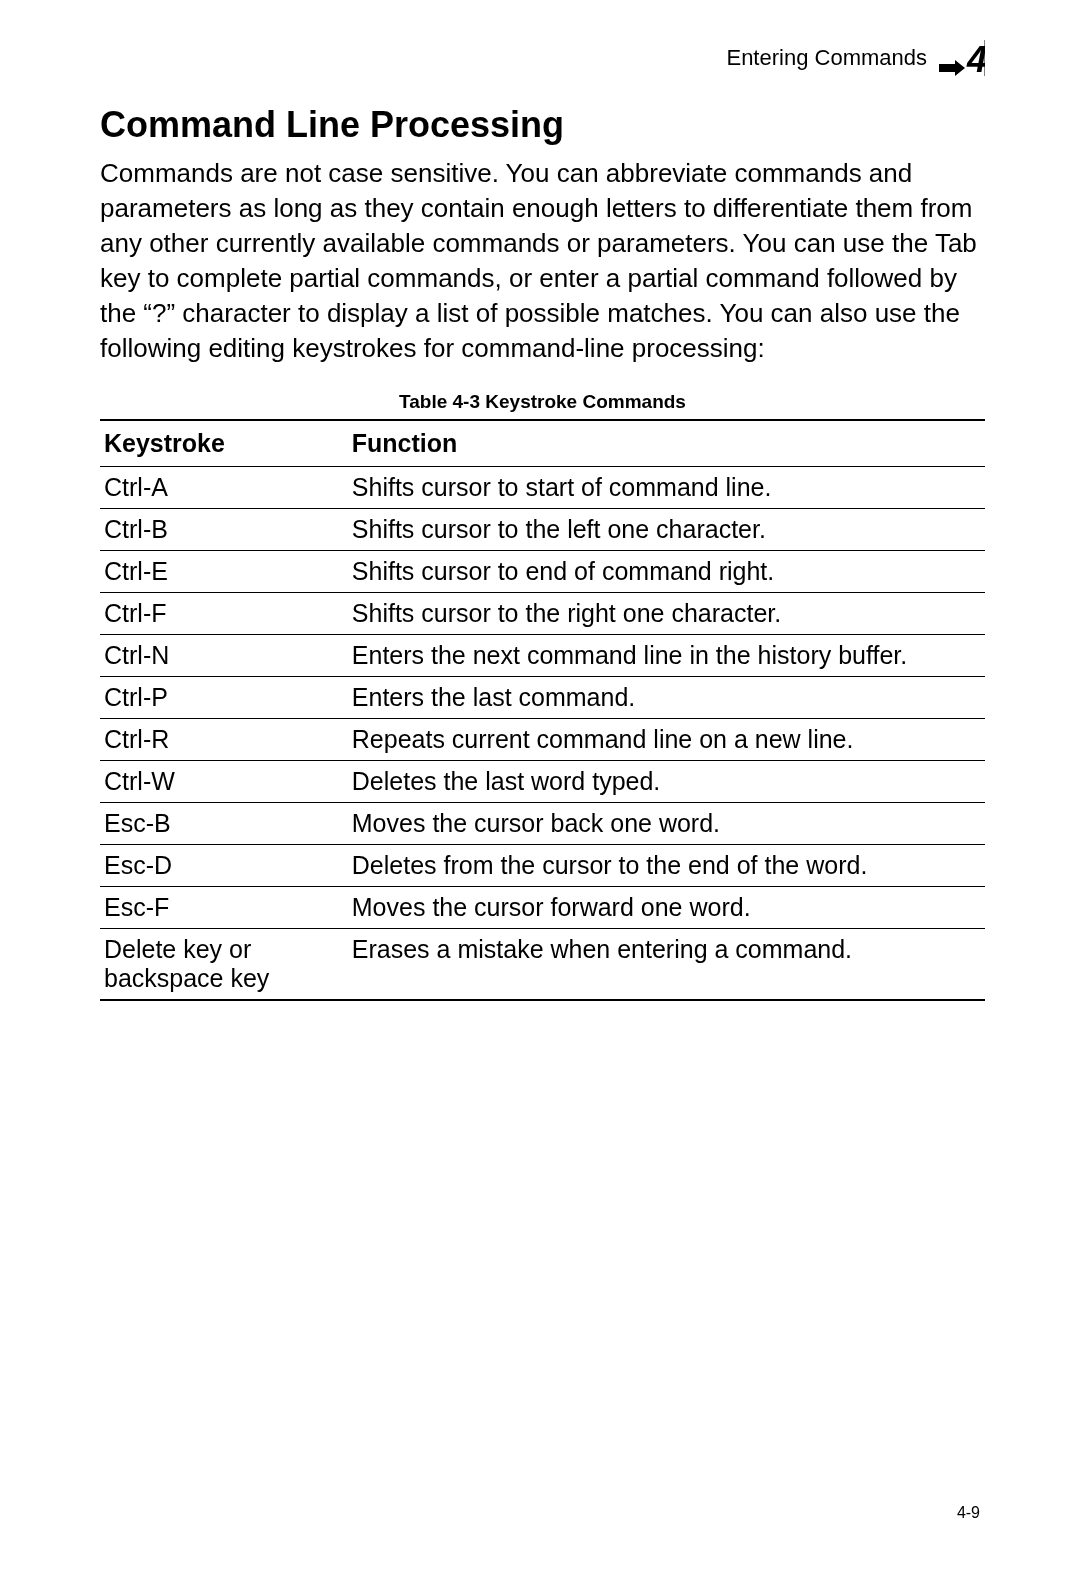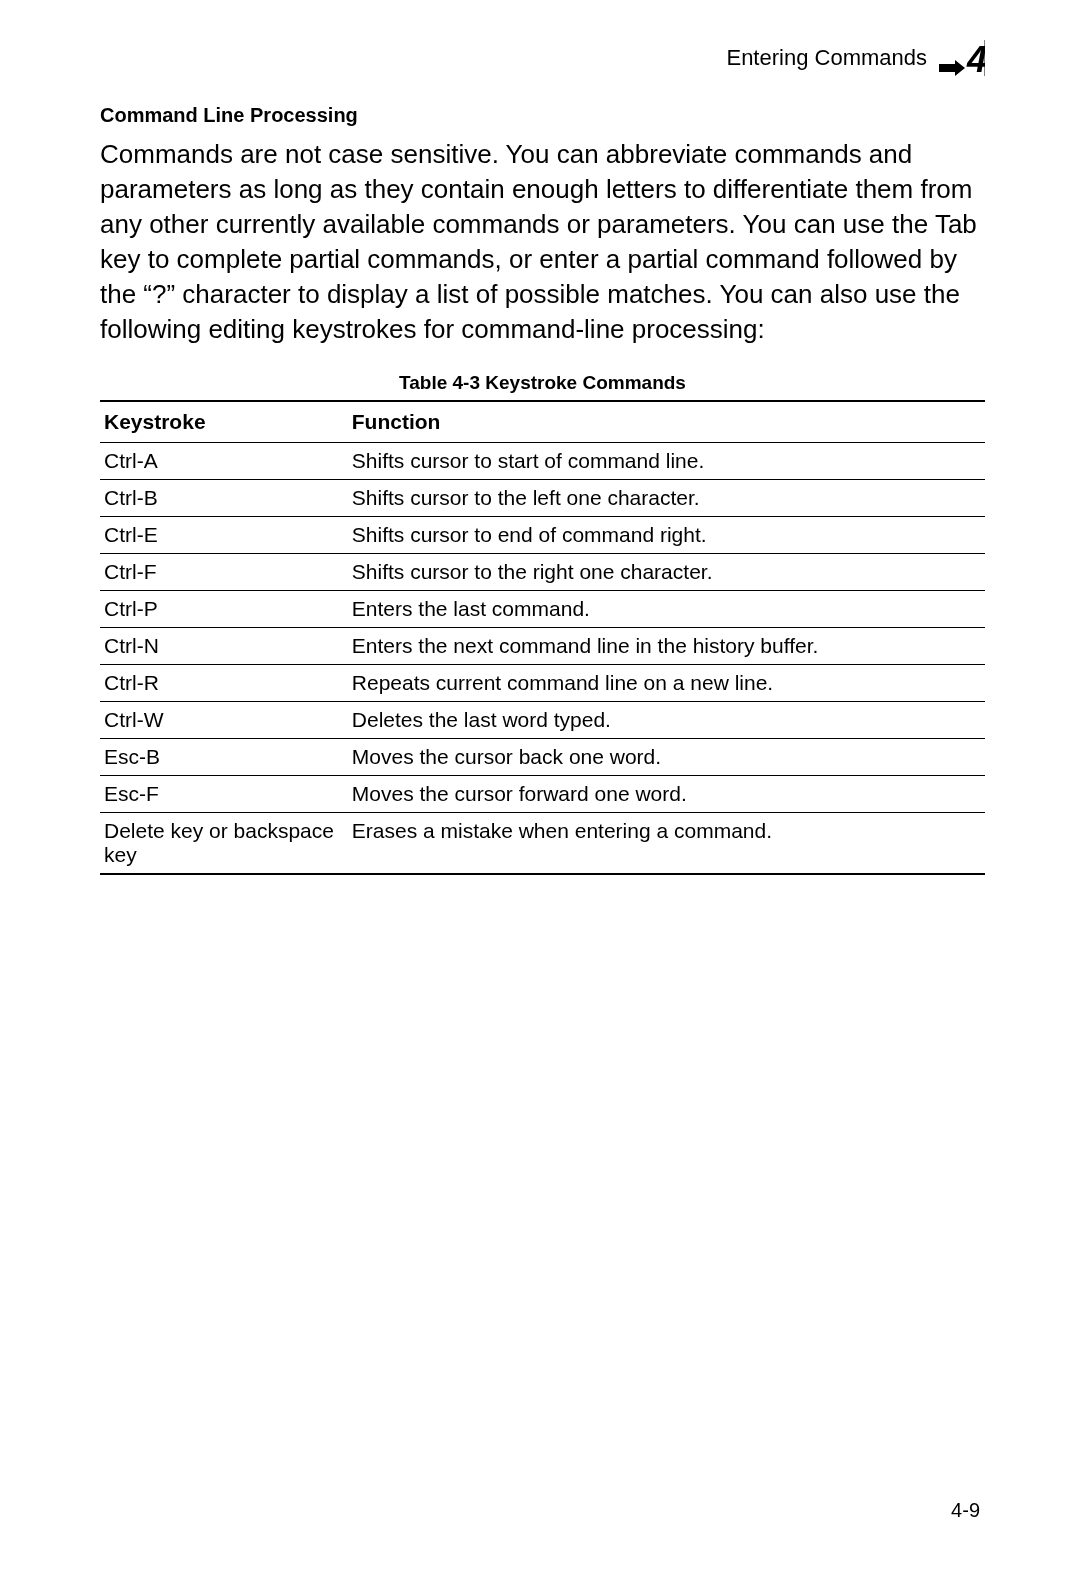--- a/index.html
+++ b/index.html
@@ -32,39 +32,39 @@
   .chapter-icon {
     width: 46px;
     height: 36px;
     position: relative;
     display: inline-block;
   }
   .chapter-icon svg {
     display: block;
   }
   .section-heading {
-    font-size: 20px;
+    font-size: 36px;
     font-weight: 700;
     margin: 0 0 10px 0;
   }
   .body-para {
     font-size: 26px;
     line-height: 1.35;
     margin: 0 0 24px 0;
   }
   .table-caption {
     font-size: 19px;
     font-weight: 700;
     text-align: center;
     margin: 0 0 6px 0;
   }
   table.keystroke-table {
     width: 100%;
     border-collapse: collapse;
-    font-size: 21px;
+    font-size: 25px;
   }
   table.keystroke-table th {
     text-align: left;
     font-weight: 700;
     border-top: 2px solid #000;
     border-bottom: 1px solid #000;
     padding: 8px 8px 8px 4px;
   }
   table.keystroke-table td {
     border-bottom: 1px solid #000;
@@ -77,21 +77,21 @@
   .col-key {
     width: 28%;
   }
   .col-func {
     width: 72%;
   }
   .page-number {
     position: absolute;
     bottom: 48px;
     right: 100px;
-    font-size: 20px;
+    font-size: 16px;
   }
 </style>
 </head>
 <body>
 
 <div class="page">
 
   <div class="header-row">
     <span class="header-text">Entering Commands</span>
     <span class="chapter-icon">
@@ -130,38 +130,42 @@
         </tr>
         <tr>
           <td class="col-key">Ctrl-E</td>
           <td class="col-func">Shifts cursor to end of command right.</td>
         </tr>
         <tr>
           <td class="col-key">Ctrl-F</td>
           <td class="col-func">Shifts cursor to the right one character.</td>
         </tr>
         <tr>
+          <td class="col-key">Ctrl-N</td>
+          <td class="col-func">Enters the next command line in the history buffer.</td>
+        </tr>
+        <tr>
           <td class="col-key">Ctrl-P</td>
           <td class="col-func">Enters the last command.</td>
-        </tr>
-        <tr>
-          <td class="col-key">Ctrl-N</td>
-          <td class="col-func">Enters the next command line in the history buffer.</td>
         </tr>
         <tr>
           <td class="col-key">Ctrl-R</td>
           <td class="col-func">Repeats current command line on a new line.</td>
         </tr>
         <tr>
           <td class="col-key">Ctrl-W</td>
           <td class="col-func">Deletes the last word typed.</td>
         </tr>
         <tr>
           <td class="col-key">Esc-B</td>
           <td class="col-func">Moves the cursor back one word.</td>
+        </tr>
+        <tr>
+          <td class="col-key">Esc-D</td>
+          <td class="col-func">Deletes from the cursor to the end of the word.</td>
         </tr>
         <tr>
           <td class="col-key">Esc-F</td>
           <td class="col-func">Moves the cursor forward one word.</td>
         </tr>
         <tr>
           <td class="col-key">Delete key or backspace key</td>
           <td class="col-func">Erases a mistake when entering a command.</td>
         </tr>
       </tbody>

